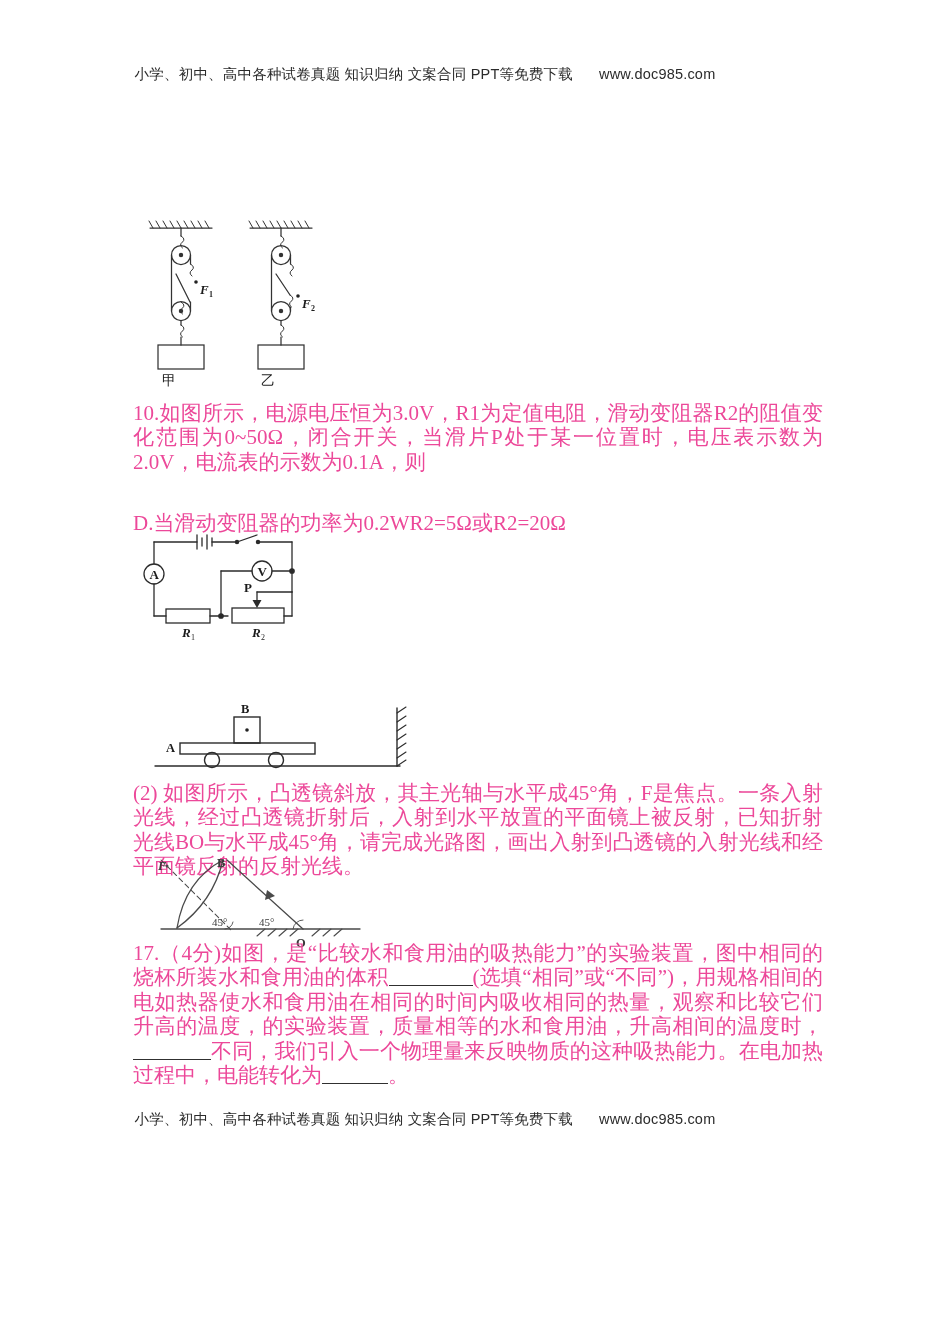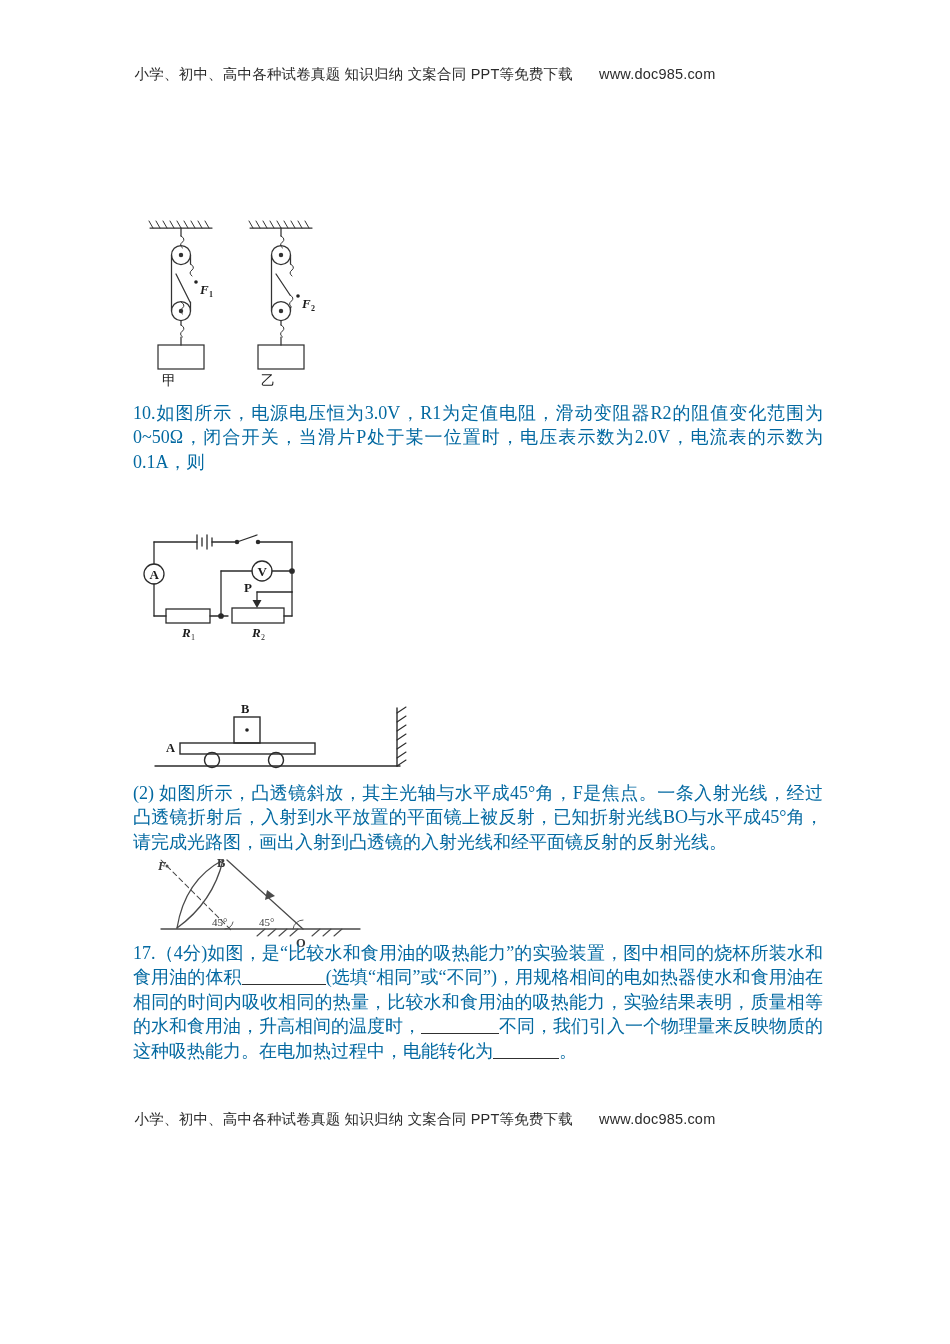--- a/index.html
+++ b/index.html
@@ -35,24 +35,24 @@
   .ftr { top: 1110px; }
   .hdr .url, .ftr .url {
     margin-left: 26px;
     font-family: "Liberation Sans", "DejaVu Sans", sans-serif;
   }
 
   .body-text {
     position: absolute;
     left: 133px;
     width: 690px;
-    font-size: 18px;
+    font-size: 21px;
     line-height: 24.4px;
     text-align: justify;
-    color: #0369a1;
+    color: #ec4899;
   }
 
   .fig {
     position: absolute;
   }
   .caption-row {
     position: absolute;
     font-size: 14px;
     font-family: "Liberation Serif", "DejaVu Serif", serif;
   }
@@ -143,20 +143,21 @@
       <text x="60" y="82" font-family="Liberation Serif, serif" font-size="13" font-weight="bold" font-style="italic" fill="#1c1c1c">F</text>
       <text x="69" y="85" font-family="Liberation Serif, serif" font-size="8" font-weight="bold" fill="#1c1c1c">1</text>
       <text x="162" y="96" font-family="Liberation Serif, serif" font-size="13" font-weight="bold" font-style="italic" fill="#1c1c1c">F</text>
       <text x="171" y="99" font-family="Liberation Serif, serif" font-size="8" font-weight="bold" fill="#1c1c1c">2</text>
     </svg>
   </div>
   <div class="caption-row" style="left:162px; top:372px;">甲</div>
   <div class="caption-row" style="left:261px; top:372px;">乙</div>
 
   <div class="body-text" style="top:401px;">10.如图所示，电源电压恒为3.0V，R1为定值电阻，滑动变阻器R2的阻值变化范围为0~50Ω，闭合开关，当滑片P处于某一位置时，电压表示数为2.0V，电流表的示数为0.1A，则</div>
+  <div class="body-text" style="top:511px;">D.当滑动变阻器的功率为0.2WR2=5Ω或R2=20Ω</div>
 
   <div class="fig" style="left:140px; top:532px;">
     <svg width="220" height="108" viewBox="0 0 220 108">
       <g stroke="#2b2b2b" stroke-width="1.3" fill="none" stroke-linecap="round">
 
         <line x1="14" y1="10" x2="57" y2="10"></line>
 
         <line x1="57" y1="3" x2="57" y2="17"></line>
         <line x1="62" y1="6" x2="62" y2="14"></line>
         <line x1="67" y1="3" x2="67" y2="17"></line>
@@ -272,20 +273,20 @@
       </g>
       <text x="3" y="12" font-family="Liberation Serif, serif" font-size="12.5" font-style="italic" font-weight="bold" fill="#3a3a3a">F</text>
       <text x="62" y="9" font-family="Liberation Serif, serif" font-size="12.5" font-weight="bold" fill="#3a3a3a">B</text>
       <text x="141" y="89" font-family="Liberation Serif, serif" font-size="12.5" font-weight="bold" fill="#3a3a3a">O</text>
       <text x="57" y="68" font-family="Liberation Serif, serif" font-size="11" fill="#3a3a3a">45°</text>
       <text x="104" y="68" font-family="Liberation Serif, serif" font-size="11" fill="#3a3a3a">45°</text>
     </svg>
   </div>
 
   <div class="body-text" style="top:941px;">
-    <span>17.（4分)如图，是“比较水和食用油的吸热能力”的实验装置，图中相同的烧杯所装水和食用油的体积</span><span class="blank" style="width:84px;"></span><span>(选填“相同”或“不同”)，用规格相间的电如热器使水和食用油在相同的时间内吸收相同的热量，比较水和食用油的吸热能力，实验结果表明，质量相等的水和食用油，升高相间的温度时，</span><span class="blank" style="width:78px;"></span><span>不同，我们引入一个物理量来反映物质的这种吸热能力。在电加热过程中，电能转化为</span><span class="blank" style="width:66px;"></span><span>。</span>
+    <span>17.（4分)如图，是“比较水和食用油的吸热能力”的实验装置，图中相同的烧杯所装水和食用油的体积</span><span class="blank" style="width:84px;"></span><span>(选填“相同”或“不同”)，用规格相间的电如热器使水和食用油在相同的时间内吸收相同的热量，观察和比较它们升高的温度，的实验装置，质量相等的水和食用油，升高相间的温度时，</span><span class="blank" style="width:78px;"></span><span>不同，我们引入一个物理量来反映物质的这种吸热能力。在电加热过程中，电能转化为</span><span class="blank" style="width:66px;"></span><span>。</span>
   </div>
 
   <div class="ftr">
     <span>小学、初中、高中各种试卷真题 知识归纳 文案合同 PPT等免费下载</span><span class="url">www.doc985.com</span>
   </div>
 
 </div>
 
 </body></html>

